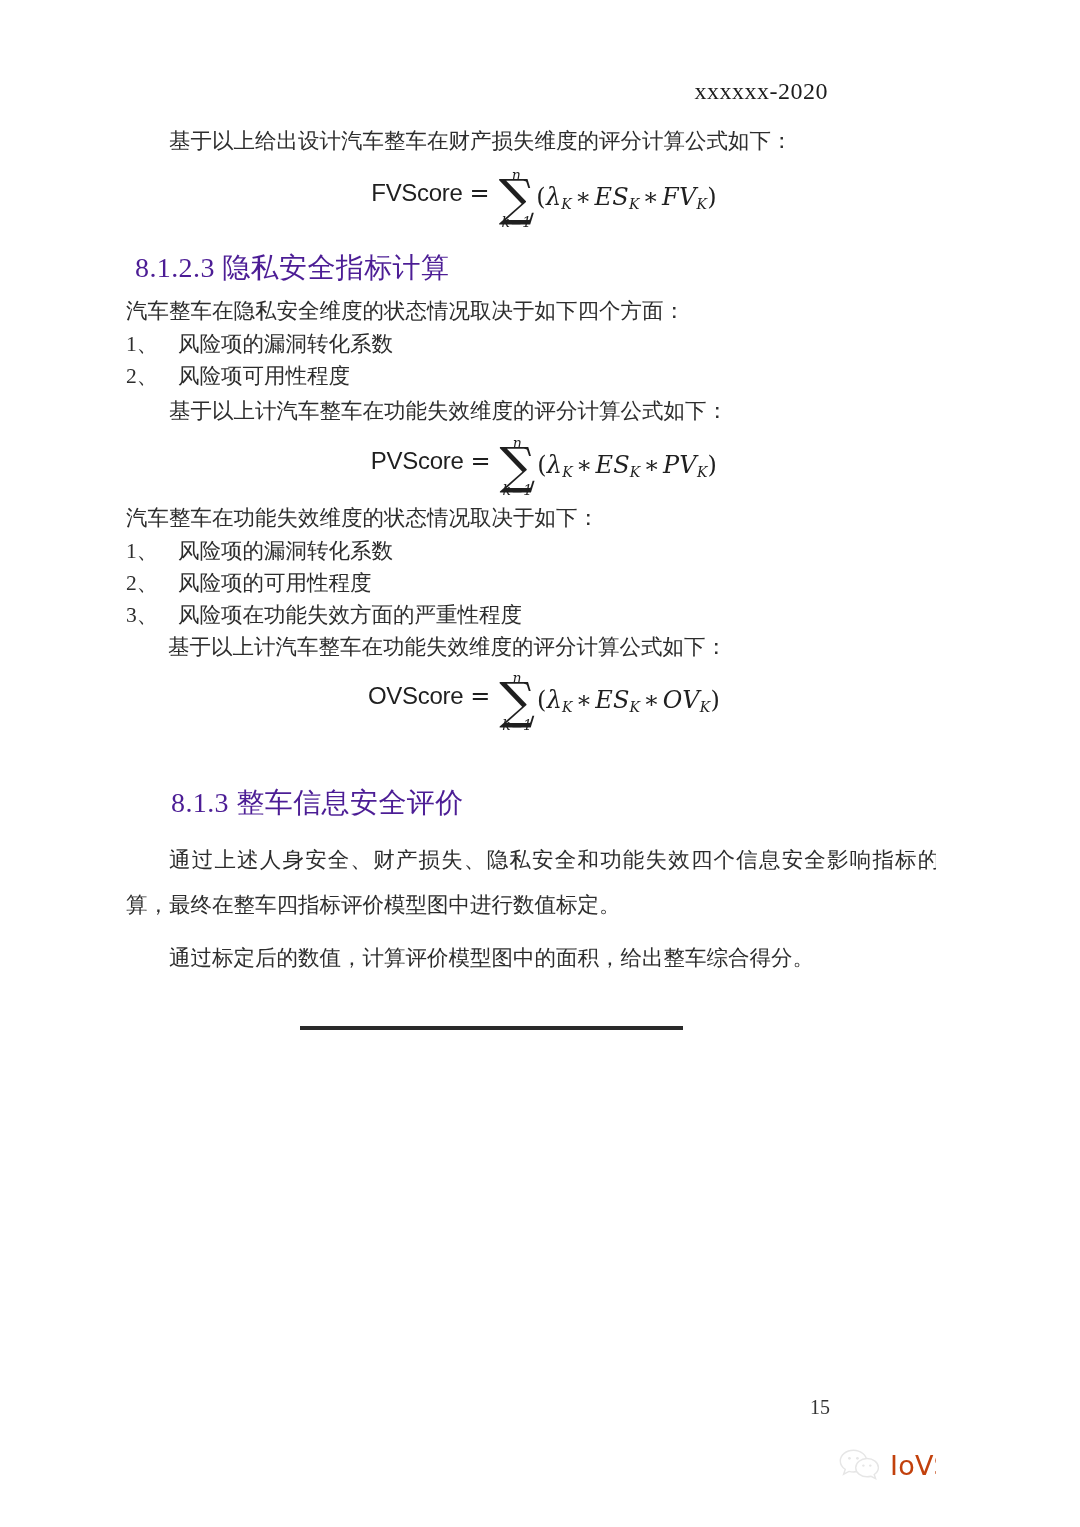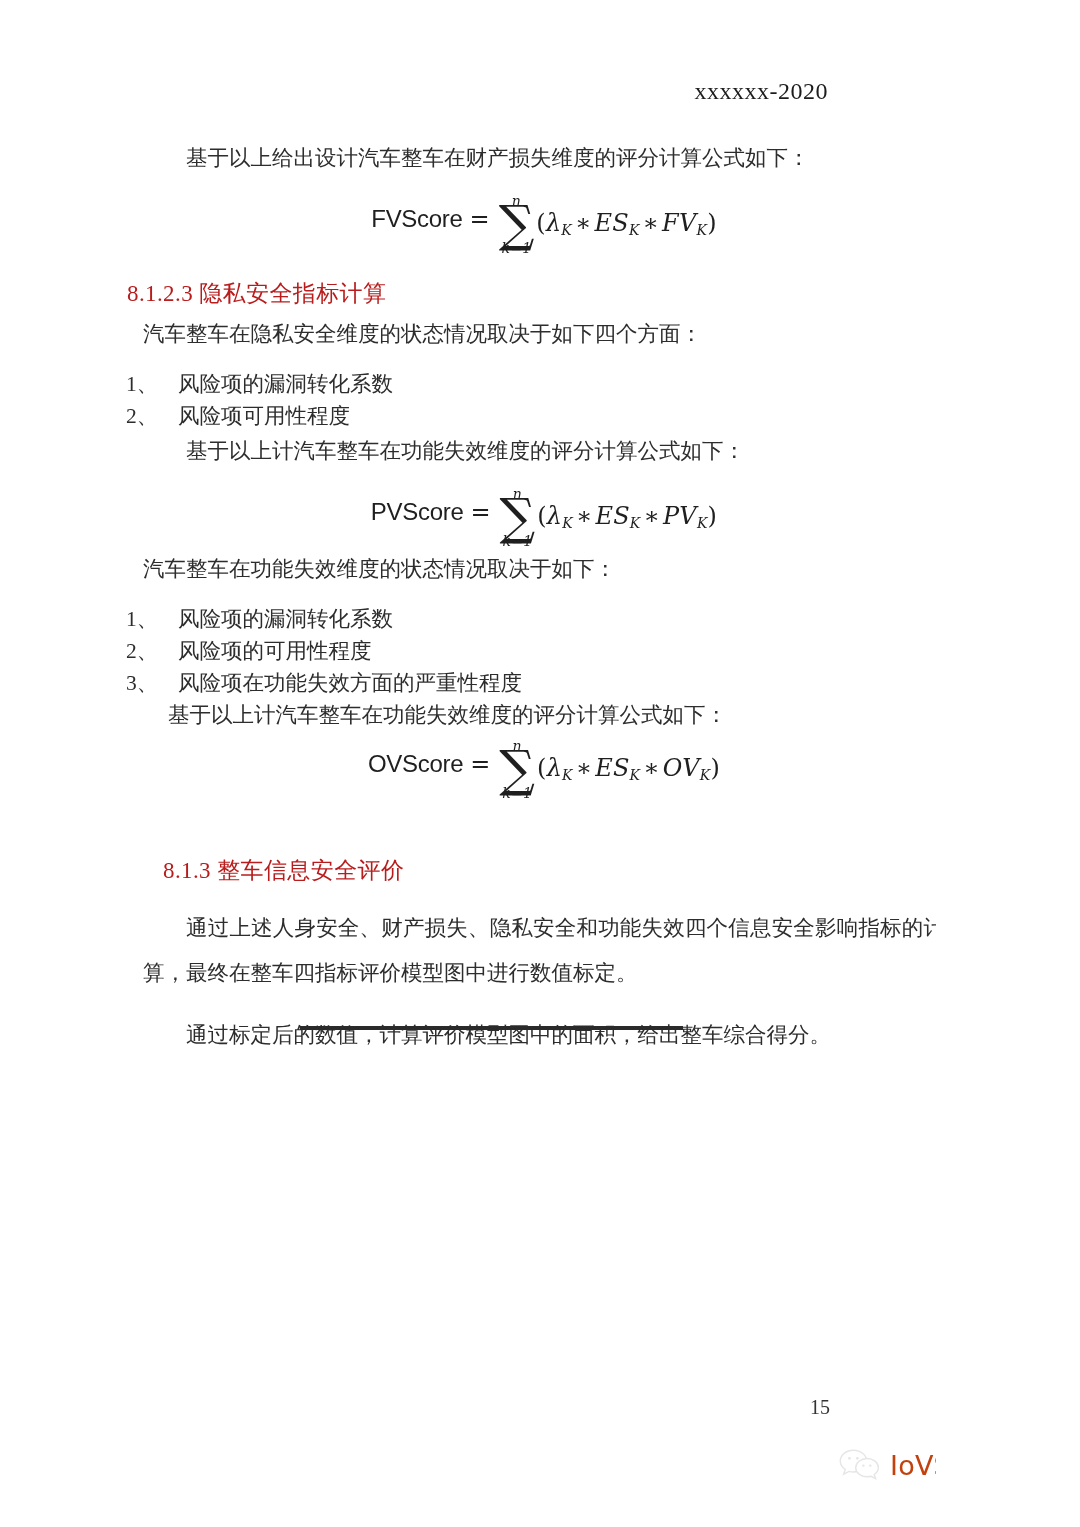--- a/index.html
+++ b/index.html
@@ -35,37 +35,37 @@
     position: absolute;
     left: 126px;
     top: 124px;
     width: 836px;
   }
 
   .para {
     font-size: 21.5px;
     line-height: 34px;
     color: #2d2d2d;
-    margin: 17px;
+    margin: 0;
     white-space: nowrap;
   }
   .para.indent {
     text-indent: 43px;
   }
   .para.wrap {
     white-space: normal;
     text-align: justify;
     line-height: 45px;
   }
 
   .heading {
-    font-size: 23px;
+    font-size: 28px;
     line-height: 34px;
-    color: #b91c1c;
-    margin: 1px;
+    color: #4c1d95;
+    margin: 9px;
     white-space: nowrap;
     letter-spacing: 0.4px;
   }
 
   .list-item {
     font-size: 21.5px;
     line-height: 32px;
     color: #2d2d2d;
     margin: 0;
     white-space: nowrap;

